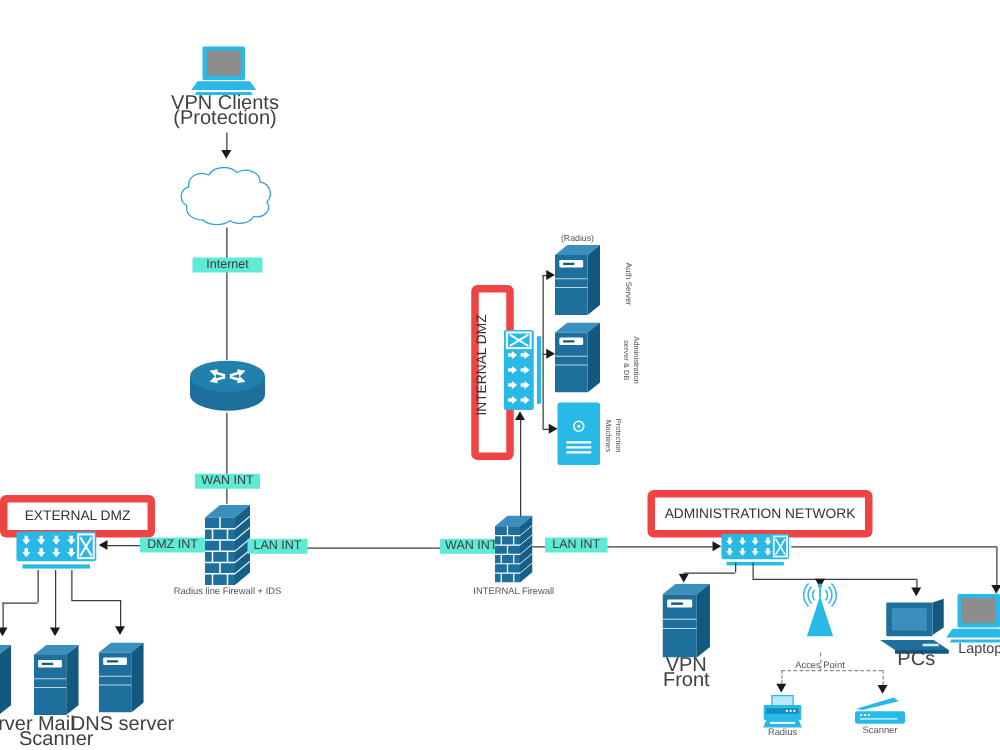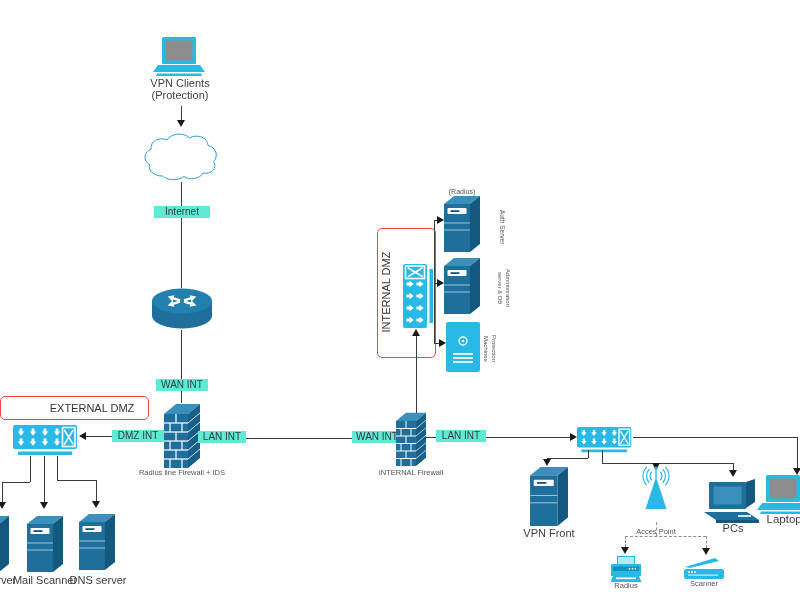--- a/index.html
+++ b/index.html
@@ -11,28 +11,28 @@
   .vl{position:absolute;width:1px;background:#3c3c3c;}
   .hd{position:absolute;height:0;border-top:1px dashed #8f8f8f;}
   .vd{position:absolute;width:0;border-left:1px dashed #8f8f8f;}
   
   .ad,.au,.al,.ar{position:absolute;width:0;height:0;}
   .ad{border-left:4px solid transparent;border-right:4px solid transparent;border-top:7px solid #1a1a1a;}
   .au{border-left:4px solid transparent;border-right:4px solid transparent;border-bottom:7px solid #1a1a1a;}
   .al{border-top:4px solid transparent;border-bottom:4px solid transparent;border-right:7px solid #1a1a1a;}
   .ar{border-top:4px solid transparent;border-bottom:4px solid transparent;border-left:7px solid #1a1a1a;}
   
-  .lbl{position:absolute;font-size:11px;line-height:12px;text-align:center;color:#3f3f3f;}
+  .lbl{position:absolute;font-size:16px;line-height:12px;text-align:center;color:#3f3f3f;}
   .iface{position:absolute;font-size:10px;line-height:12px;text-align:center;color:#3b3b3b;
          background:#5eead4;padding:0 1px;}
   .small{position:absolute;font-size:7.5px;line-height:8.5px;text-align:center;color:#555;}
   .vtext{position:absolute;writing-mode:vertical-rl;font-size:6.5px;line-height:8px;
          text-align:center;color:#555;white-space:nowrap;}
-  .zone{position:absolute;border:1px solid #ef4444;border-radius:5px;background:#fff;
-        font-size:11px;color:#333;display:flex;align-items:center;justify-content:center;padding-left:35px;}
+  .zone{position:absolute;border:6px solid #ef4444;border-radius:5px;background:#fff;
+        font-size:11px;color:#333;display:flex;align-items:center;justify-content:center;}
   .zone-v-text{position:absolute;font-size:11px;color:#333;text-align:center;
         transform:rotate(-90deg);}
 </style>
 </head>
 <body>
 
 <div id="stage">
 
   <svg width="0" height="0" style="position:absolute" aria-hidden="true">
     <defs>
@@ -224,20 +224,23 @@
     <circle cx="17" cy="19" r="1.2" fill="#fff"></circle>
     <rect x="7" y="31" width="20" height="1.8" fill="#fff"></rect>
     <rect x="7" y="35" width="20" height="1.8" fill="#fff"></rect>
     <rect x="7" y="39" width="20" height="1.8" fill="#fff"></rect>
   </svg>
   <div class="vtext" style="left:482px;top:327px;height:44px;font-size:6px">
     <div>Protection</div>
     <div>Machines</div>
   </div>
 
+  <div class="zone" style="left:518px;top:392px;width:168px;height:26px">
+    <span>ADMINISTRATION NETWORK</span>
+  </div>
 
   <div class="hl" style="left:426px;top:437px;width:144px"></div>
   <div class="ar" style="left:570px;top:433px"></div>
   <div class="iface" style="left:436px;top:430px;width:48px">LAN INT</div>
 
   <svg class="icon" style="left:577px;top:427px" width="56" height="25.5">
       <use href="#sym-switch"></use>
     </svg>
 
   <div class="vl" style="left:588px;top:450px;height:8px"></div>

